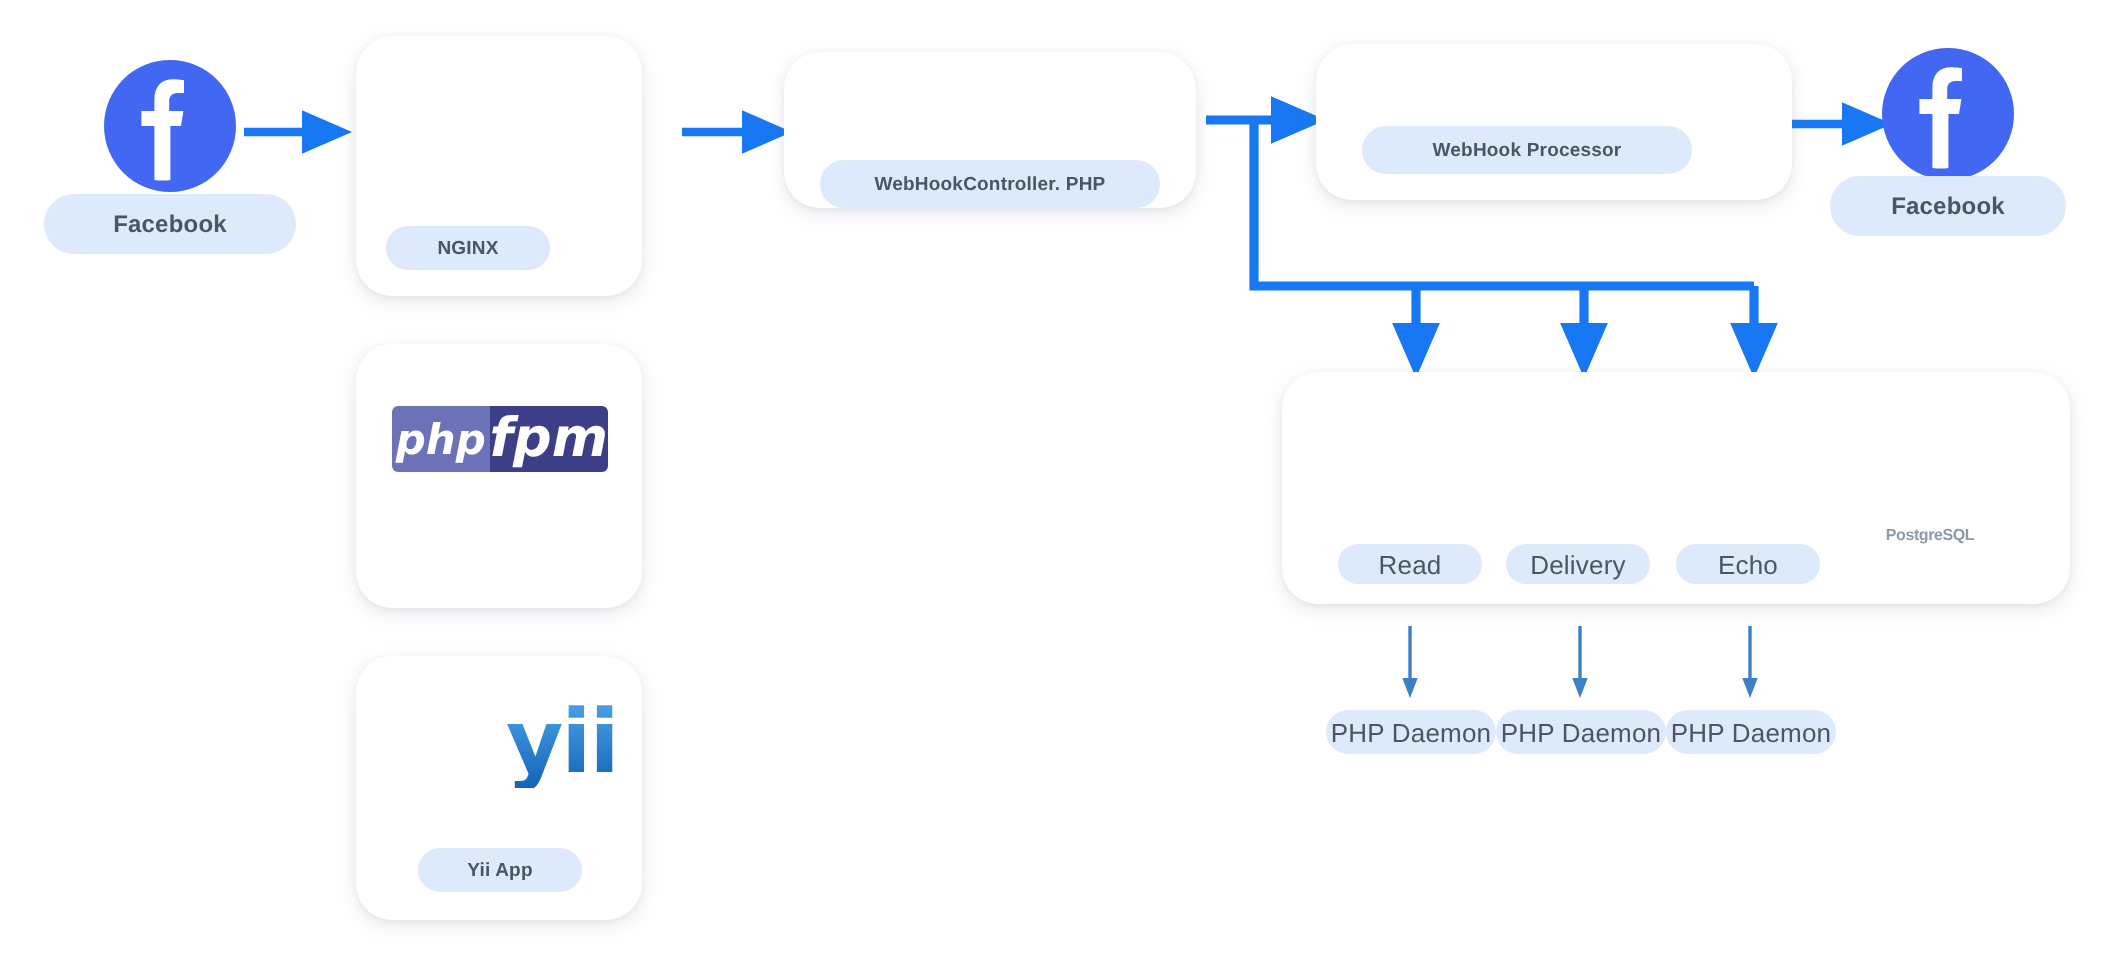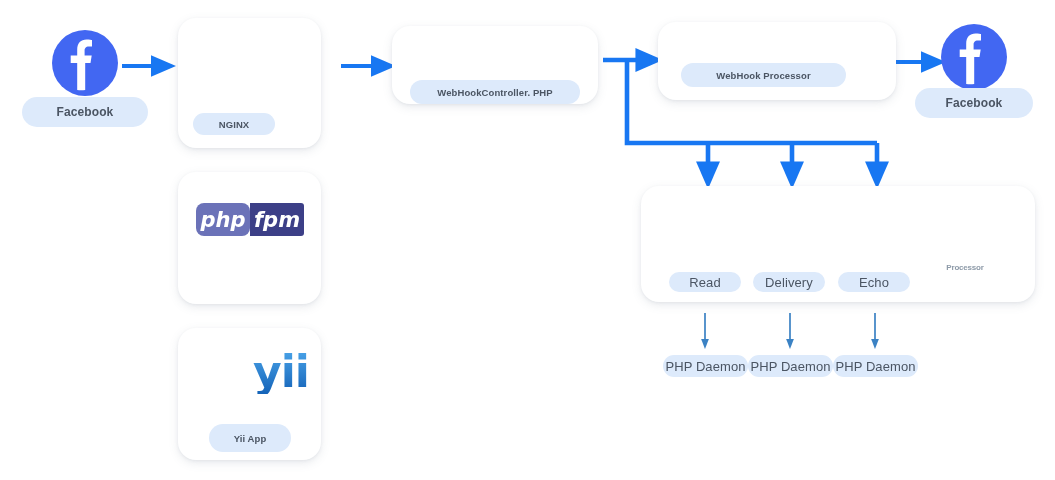--- a/index.html
+++ b/index.html
@@ -220,38 +220,38 @@
 
   <div class="card" style="left:178px; top:328px; width:143px; height:132px;"></div>
 
   <div class="card" style="left:392px; top:26px; width:206px; height:78px;"></div>
 
   <div class="card" style="left:658px; top:22px; width:238px; height:78px;"></div>
 
   <div class="card" style="left:641px; top:186px; width:394px; height:116px;"></div>
 
   <div class="phpfpm" style="left:196px; top:203px; width:108px; height:33px;">
-    <div class="lhs" style="font-size:21px;border-radius:8px;">php</div>
-    <div class="rhs" style="font-size:21px;">fpm</div>
+    <div class="lhs" style="font-size:21px;">php</div>
+    <div class="rhs" style="font-size:27px;">fpm</div>
   </div>
 
   <div class="yii-wrap" style="left:253px; top:347px; width:60px; height:50px;">
     <span class="yii-text">yii</span>
   </div>
 
   <div class="pg-wrap" style="left:928px; top:262px; width:74px;">
-    <div class="pg-text">Processor</div>
+    <div class="pg-text">PostgreSQL</div>
   </div>
 
   <div class="pill" style="left:22px; top:97px; width:126px; height:30px;">Facebook</div>
 
   <div class="pill small" style="left:193px; top:113px; width:82px; height:22px;">NGINX</div>
 
 
-  <div class="pill small" style="left:209px; top:424px; width:82px; height:28px;text-align:right;">Yii App</div>
+  <div class="pill small" style="left:209px; top:424px; width:82px; height:22px;text-align:right;">Yii App</div>
 
   <div class="pill small" style="left:410px; top:56px; width:170px; height:24px;margin-top:24px;">WebHookController. PHP</div>
 
   <div class="pill small" style="left:681px; top:63px; width:165px; height:24px;">WebHook Processor</div>
 
   <div class="pill" style="left:915px; top:88px; width:118px; height:30px;">Facebook</div>
 
   <div class="pill tiny" style="left:669px; top:272px; width:72px; height:20px;">Read</div>
 
   <div class="pill tiny" style="left:753px; top:272px; width:72px; height:20px;">Delivery</div>

